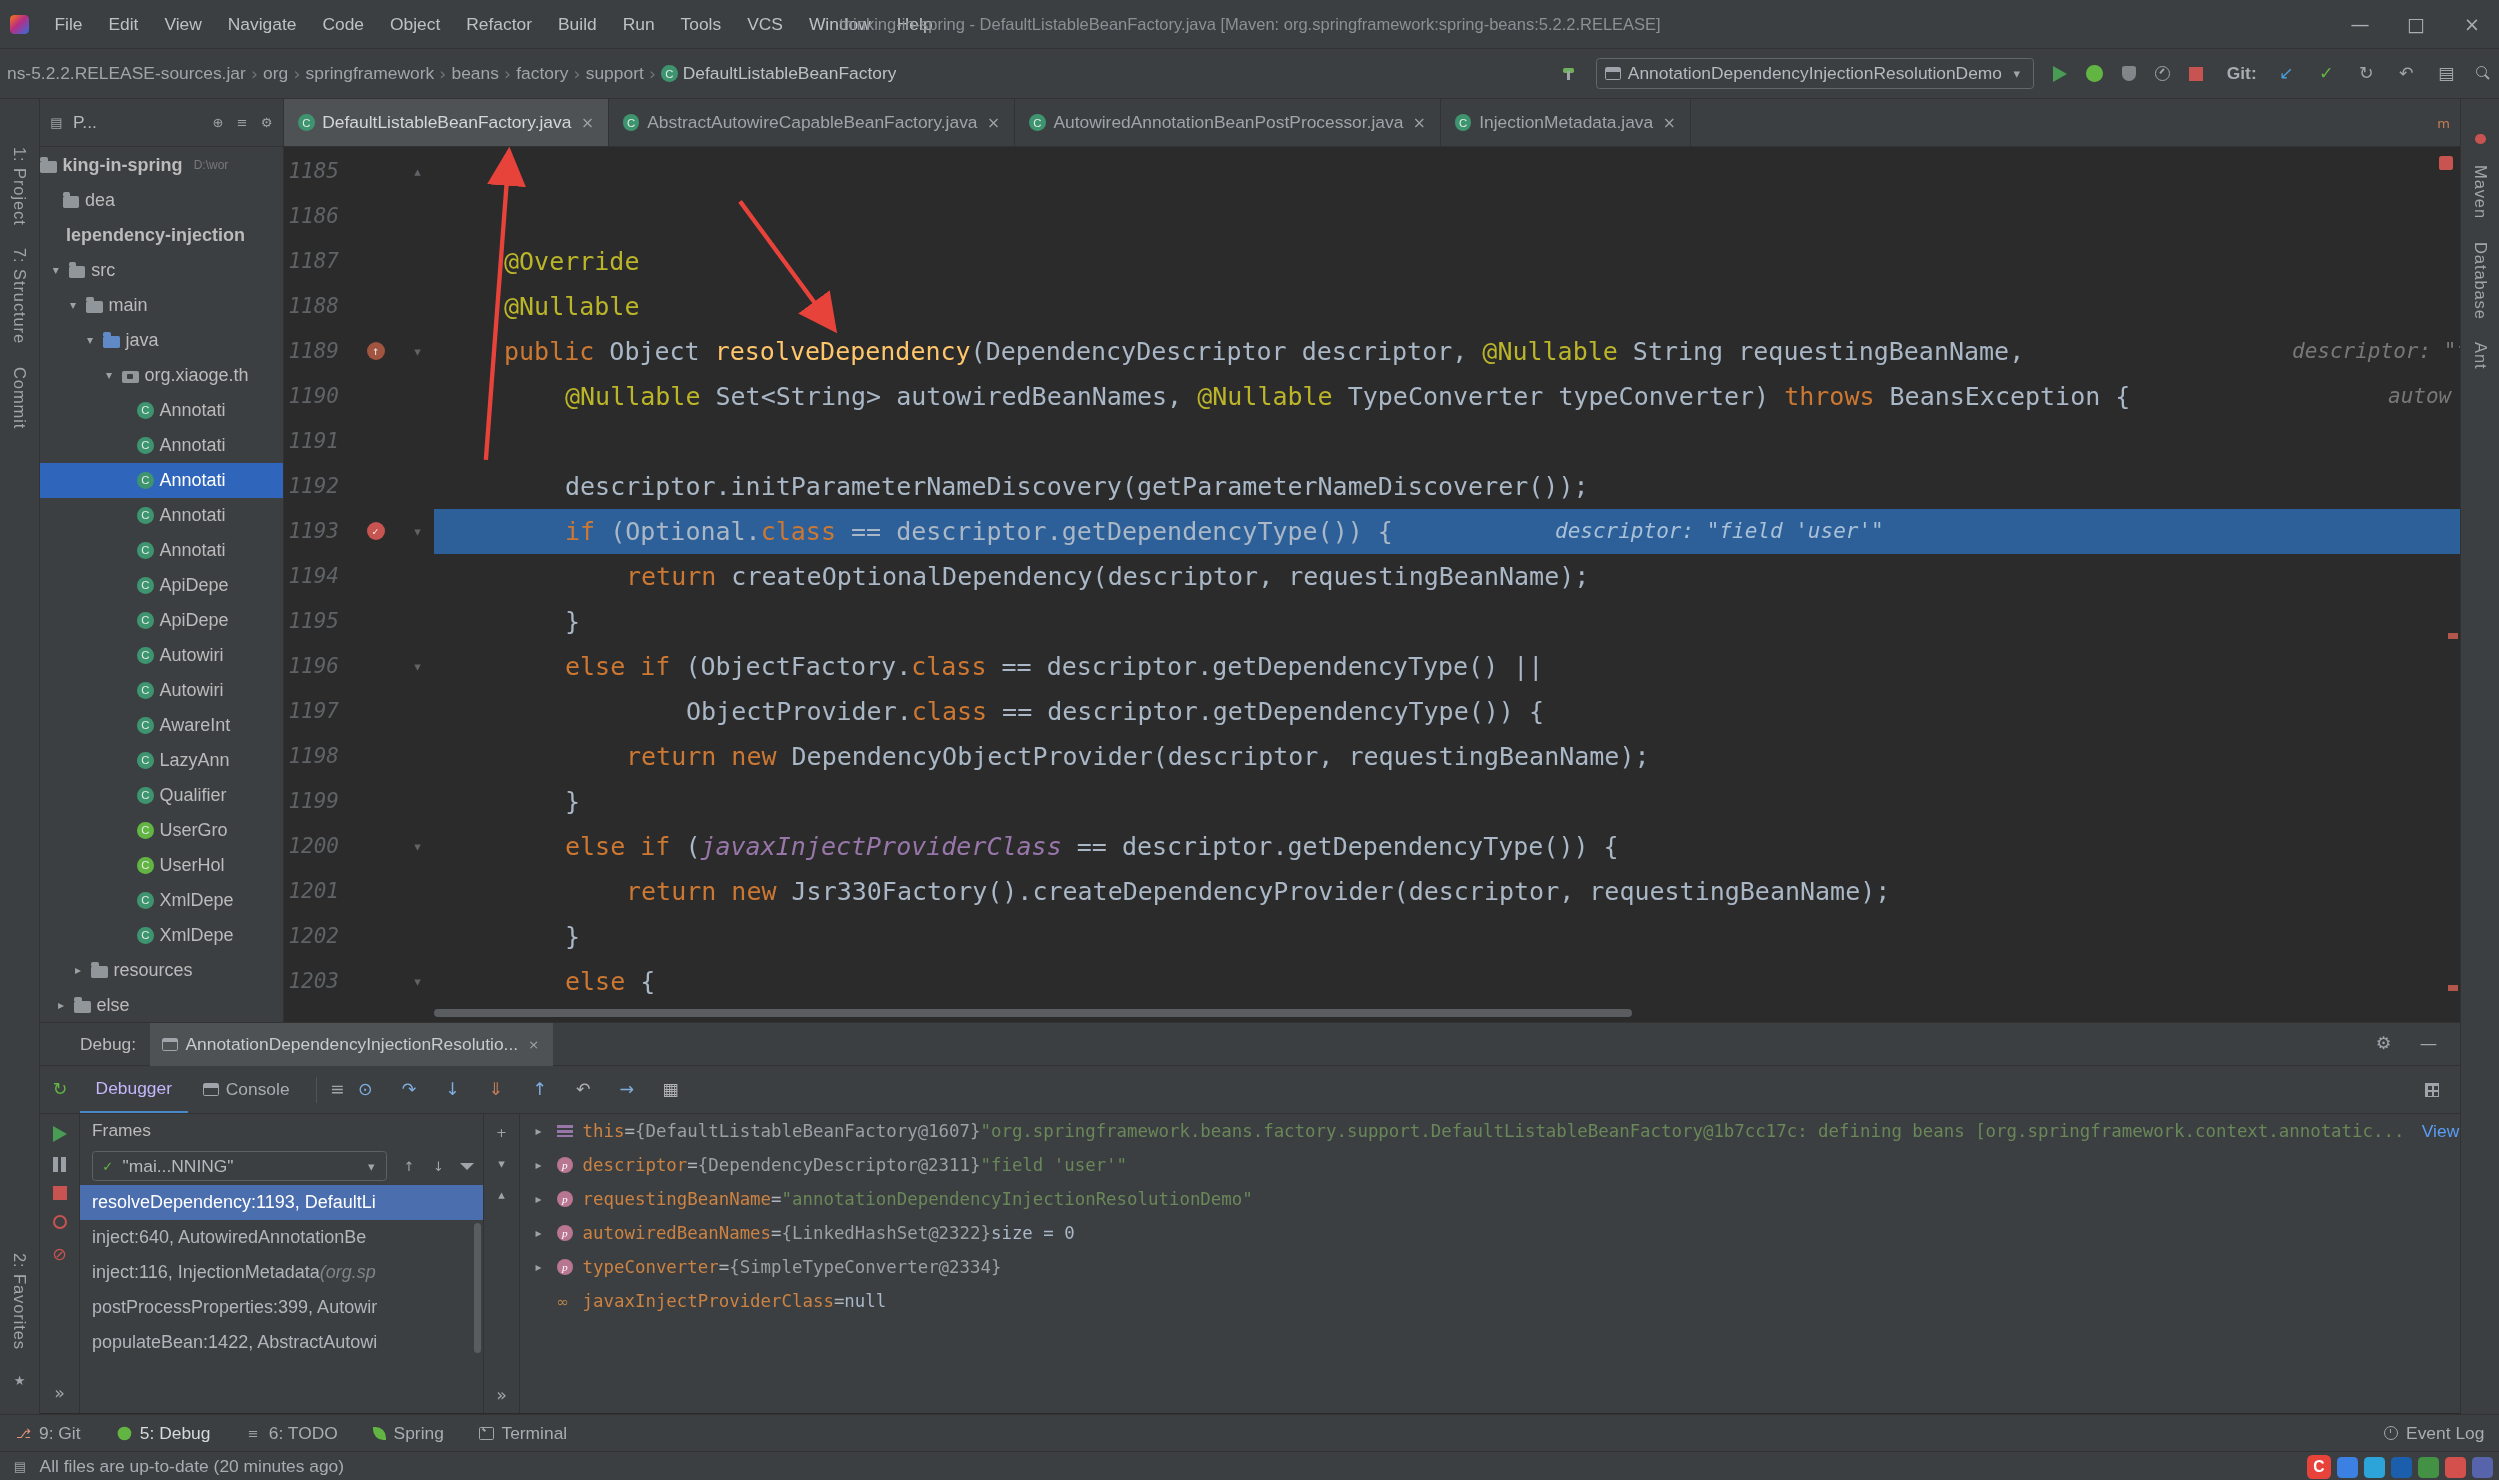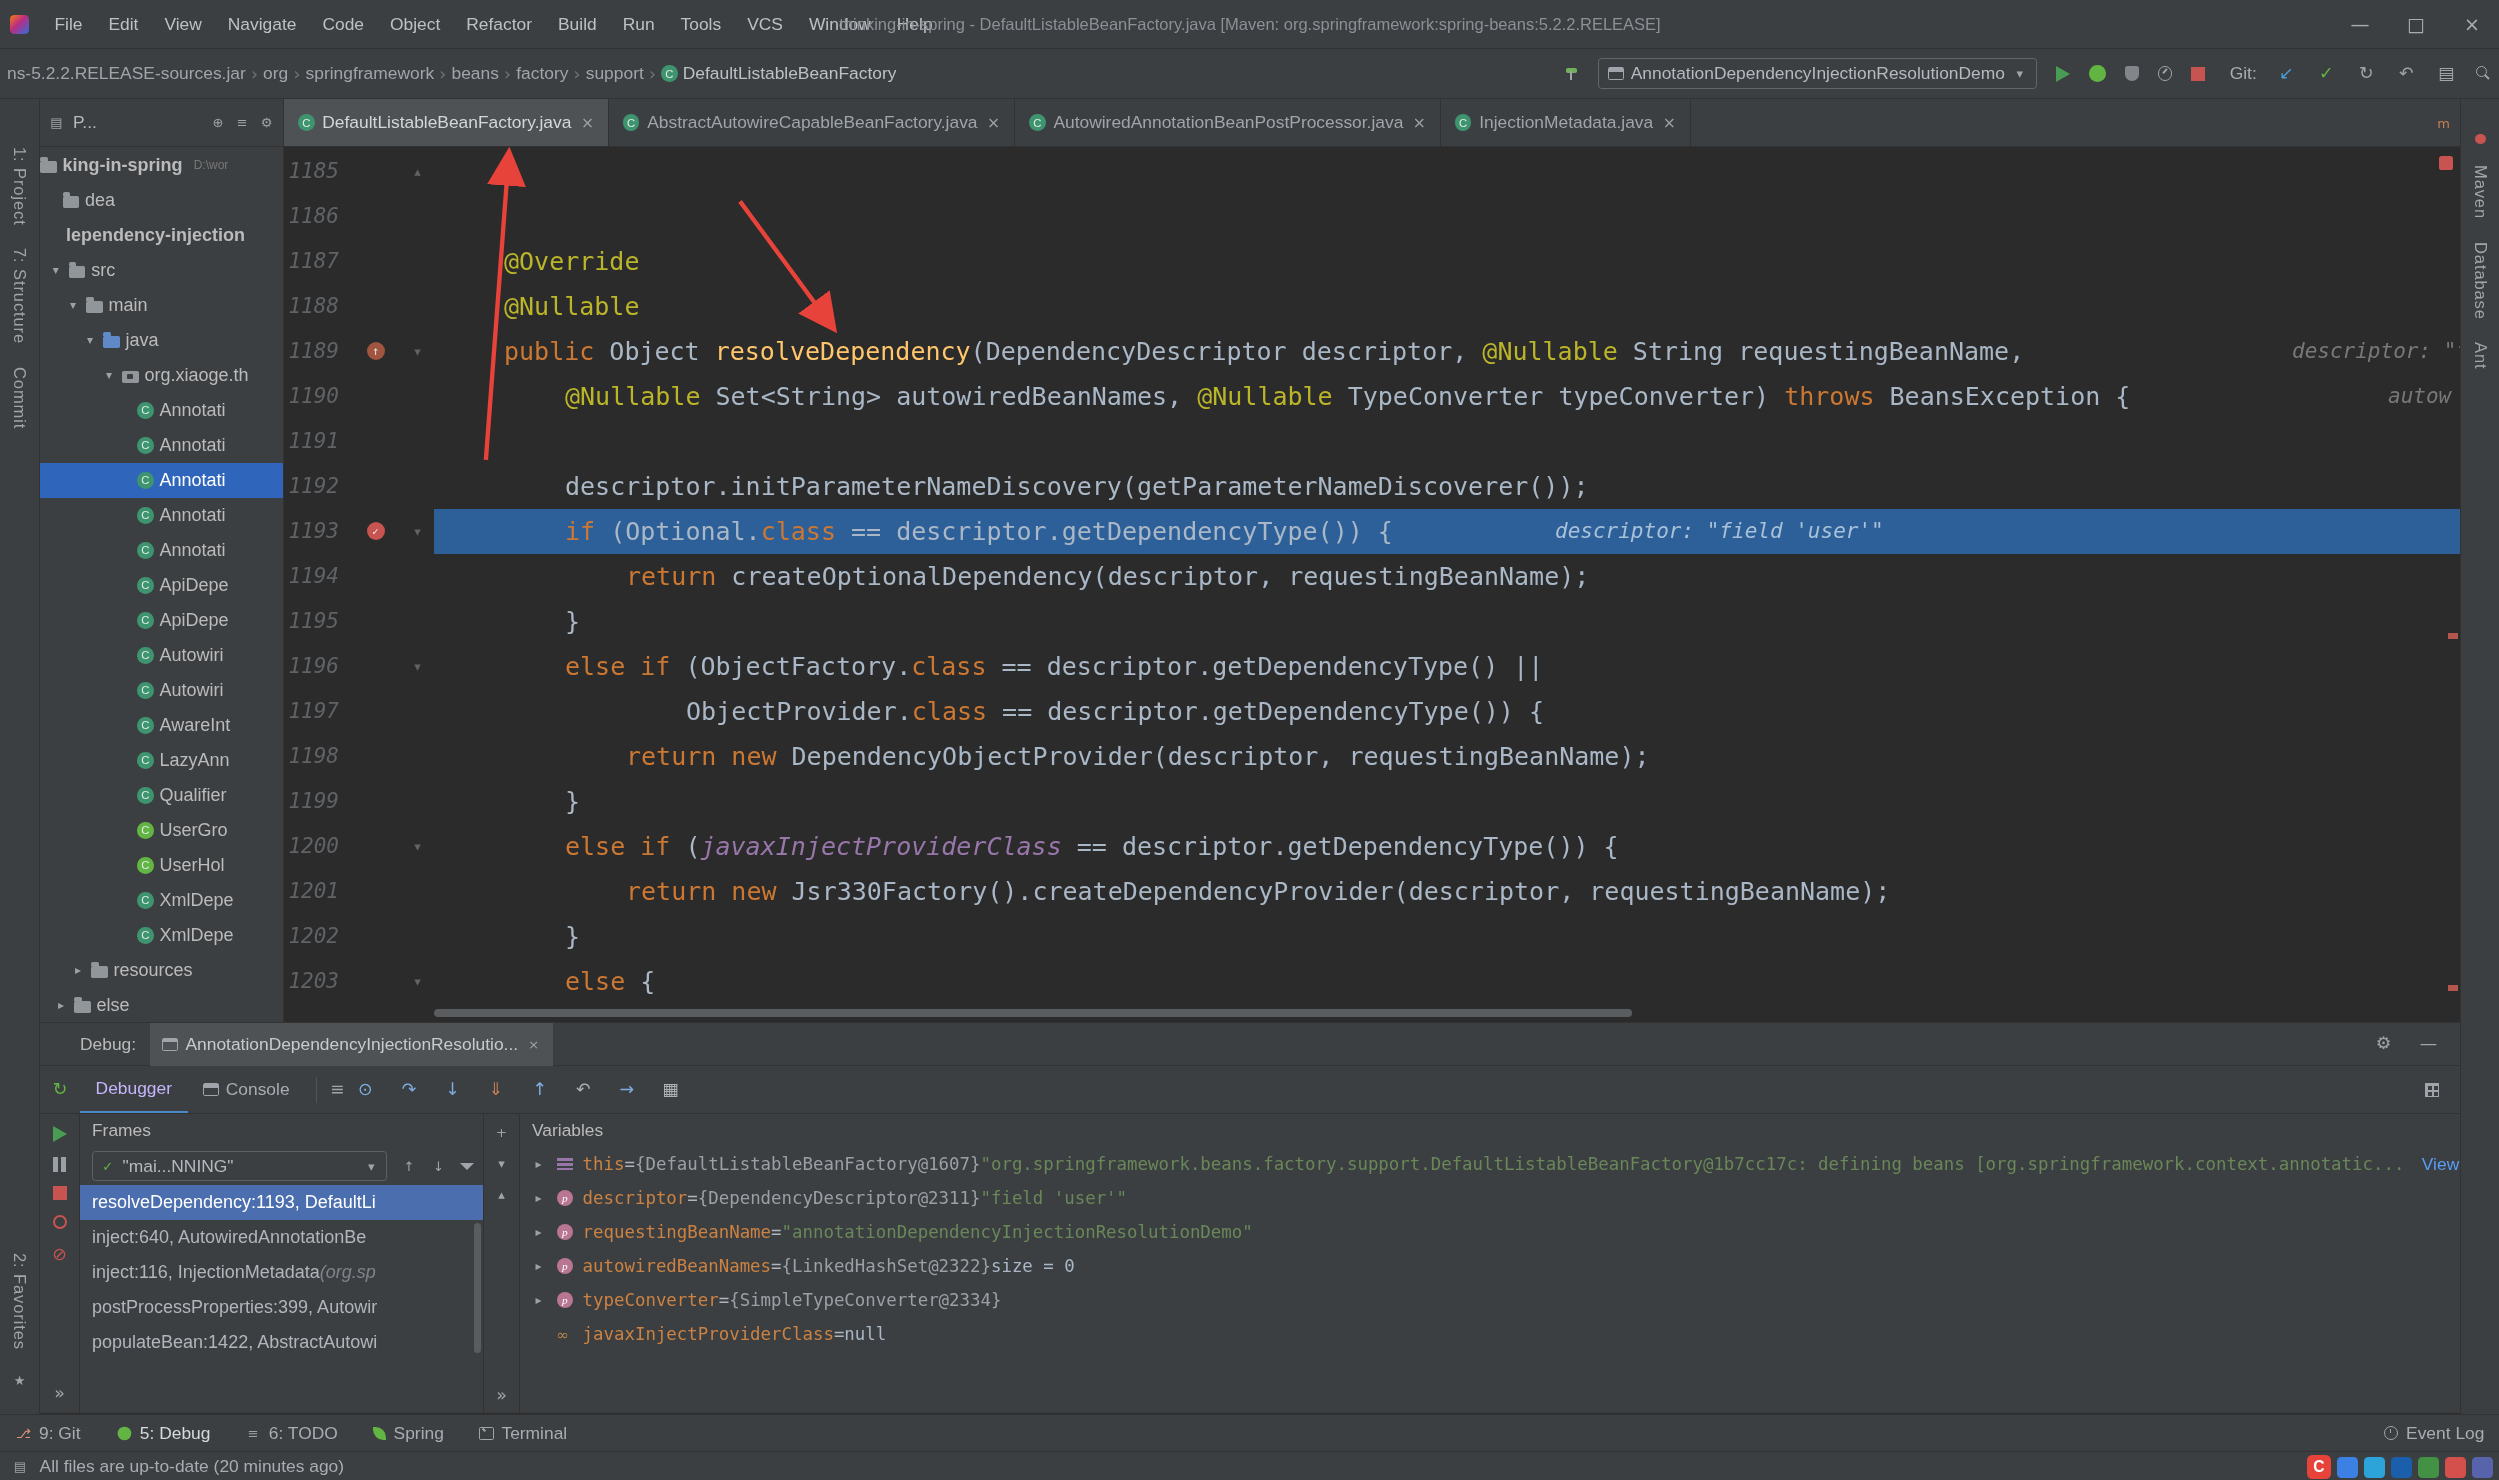--- a/index.html
+++ b/index.html
@@ -24,21 +24,21 @@
   
   .navbar { height:50px; background:#3c3f41; border-bottom:0.9px solid #323232;
             display:flex; align-items:center; padding:0 8.7px 0 3.5px; flex:none; }
   .crumbs { display:flex; align-items:center; white-space:nowrap; overflow:hidden; }
   .crumb { color:#9fa5ab; padding:0 3.5px; }
   .crumb-sep { color:#6e7478; padding:0 1.7px; font-family:"DejaVu Sans", sans-serif; }
   .crumb-file { color:#bcc1c6; display:flex; align-items:center; gap:5.2px; padding-left:3.5px; }
   .nav-right { margin-left:auto; display:flex; align-items:center; gap:19px; }
   .run-combo { height:31px; border:0.9px solid #646769; border-radius:3.5px; display:flex;
                align-items:center; gap:7px; padding:0 8.7px; color:#b5bac0; min-width:365px; }
-  .git-label { color:#a7adb3; margin-left:5.2px; }
+  .git-label { color:#a7adb3; margin-left:5.2px;font-weight:bold; }
 
   
   .ic { display:inline-flex; align-items:center; justify-content:center;
         width:21px; height:21px; font-family:"DejaVu Sans", sans-serif;
         color:#9fa5ab; font-size:17.4px; flex:none; line-height:1; }
   .ic.small { width:15.6px; height:15.6px; font-size:13px; }
   .cicon { width:16.5px; height:16.5px; border-radius:50%; background:#3E946F; color:#e2ece6;
            font-size:11.3px; display:inline-flex; align-items:center; justify-content:center; flex:none; }
   .cicon.g { background:#62B543; }
 
@@ -572,21 +572,20 @@
             <div class="thumb"></div>
           </div>
           <div class="watch-strip" id="watchstrip">
               <span class="ic small">+</span>
               <span class="ic small">▾</span>
               <span class="ic small">▴</span>
               <span class="spacer"></span>
               <span class="ic">»</span>
             </div>
           <div class="vars">
-            <div class="pane-title">Variables</div>
             <div id="varslist">
                 <div class="var-row">
                   <span class="var-exp">▸</span>
                   <span class="var-ic">
                     <span class="this-ic"></span>
                   </span>
                   <span class="vname">this</span>
                   <span class="veq"> = </span>
                   <span class="vref">{DefaultListableBeanFactory@1607} </span>
                   <span class="vstr">"org.springframework.beans.factory.support.DefaultListableBeanFactory@1b7cc17c: defining beans [org.springframework.context.annotatic...</span>

